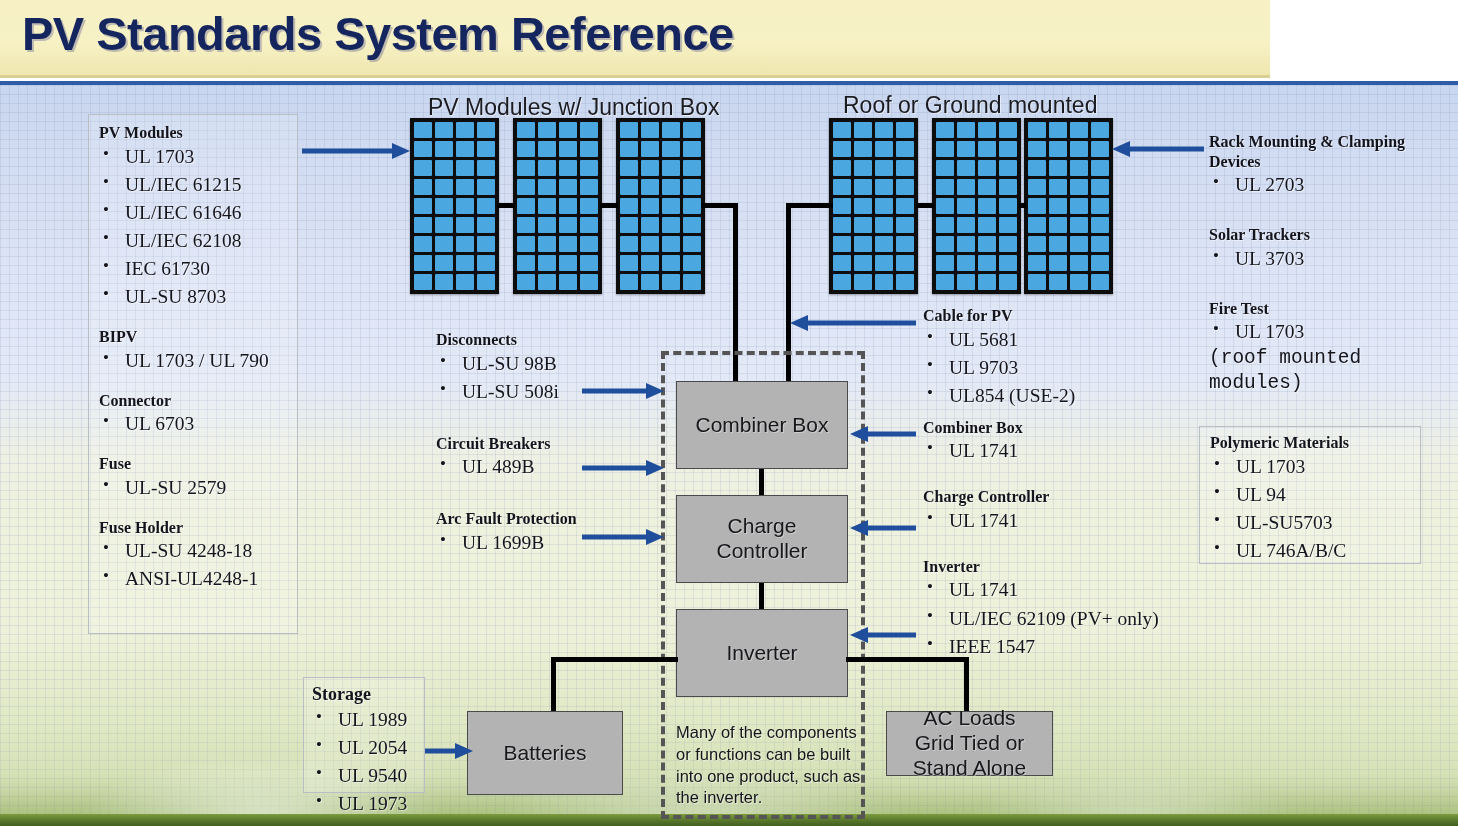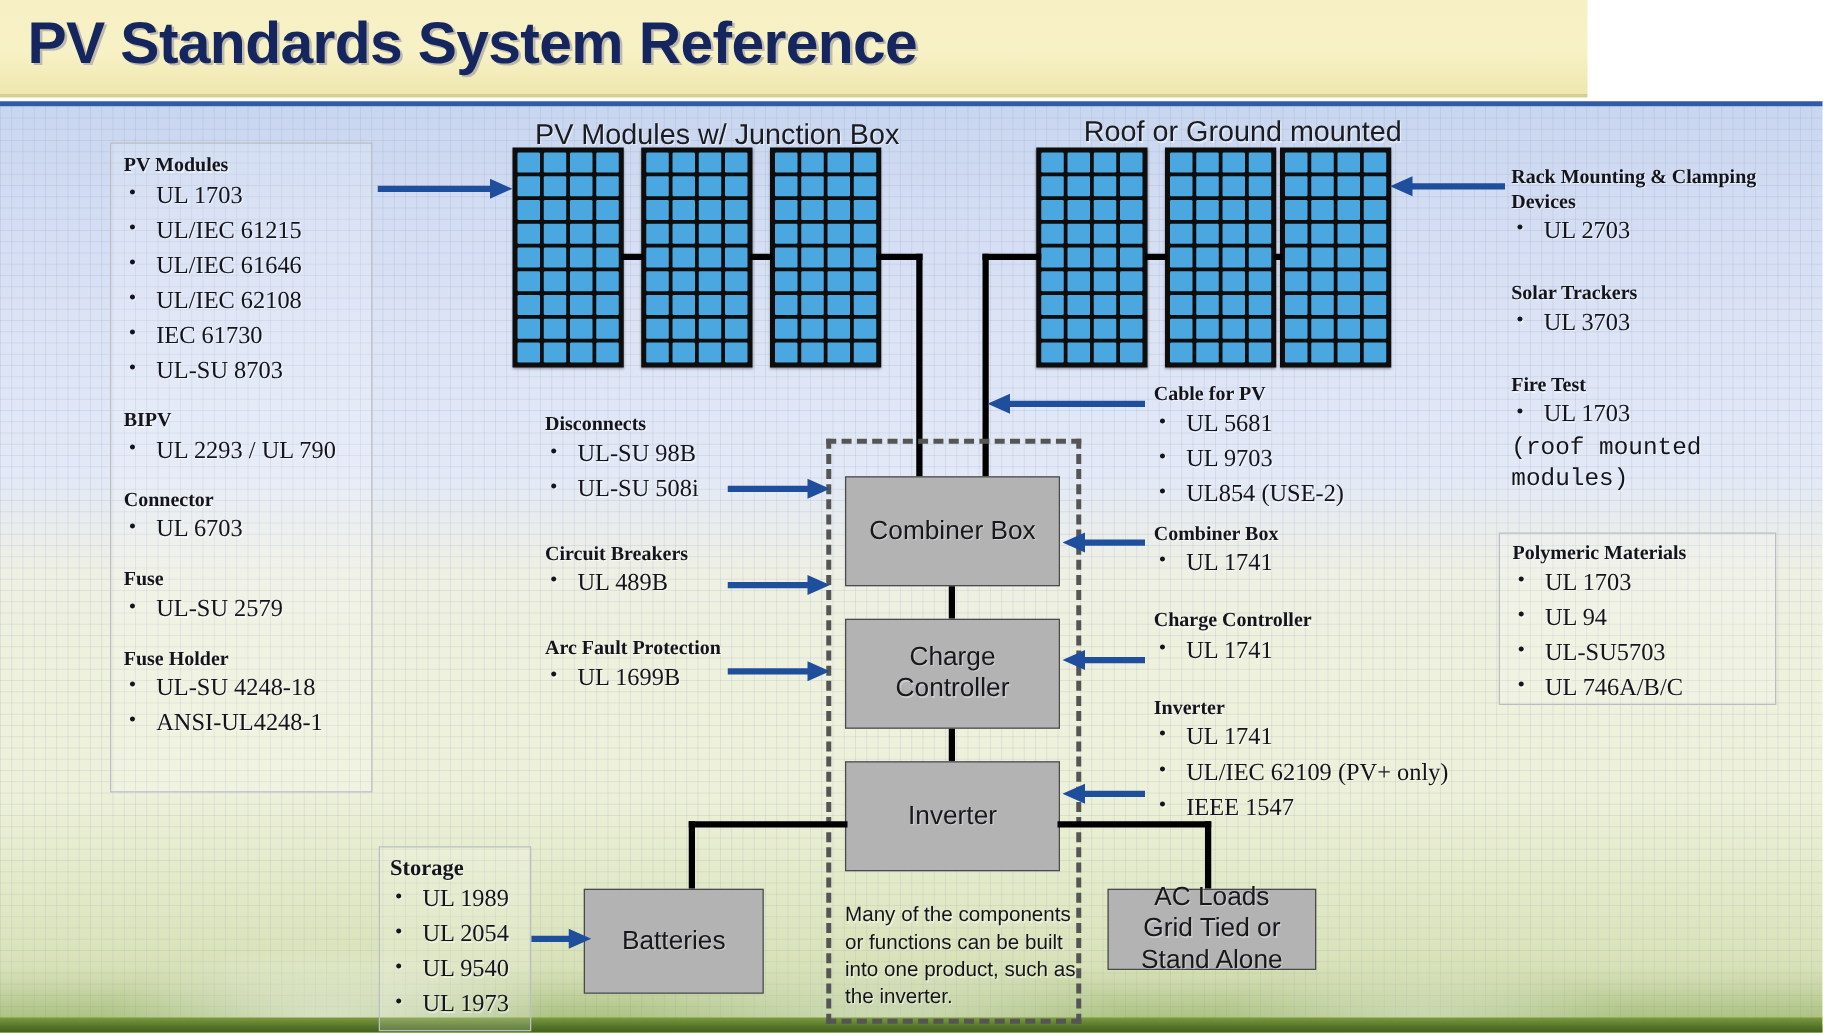--- a/index.html
+++ b/index.html
@@ -203,21 +203,21 @@
 
   <div class="title-band">
     <div class="title-text">PV Standards System Reference</div>
   </div>
 
   <div class="canvas">
     <div class="grass"></div>
     <div class="ground-strip"></div>
 
     <div class="toplabel" style="left:428px; top:9px;">PV Modules w/ Junction Box</div>
-    <div class="toplabel" style="left:843px; top:7px;margin-left:24px;">Roof or Ground mounted</div>
+    <div class="toplabel" style="left:843px; top:7px;">Roof or Ground mounted</div>
 
     <div class="panel" style="left:410px; top:33px; width:89px; height:176px;">
         <i></i>
         <i></i>
         <i></i>
         <i></i>
         <i></i>
         <i></i>
         <i></i>
         <i></i>
@@ -471,21 +471,21 @@
     <div class="node" style="left:676px; top:524px; width:172px; height:88px;">
       <span>Inverter</span>
     </div>
 
     <div class="wire h" style="left:551px; top:572px; width:127px;"></div>
     <div class="wire v" style="left:551px; top:572px; height:54px;"></div>
 
     <div class="wire h" style="left:846px; top:572px; width:123px;"></div>
     <div class="wire v" style="left:964px; top:572px; height:54px;"></div>
 
-    <div class="node" style="left:467px; top:626px; width:144px; height:84px;text-align:center;">
+    <div class="node" style="left:467px; top:626px; width:156px; height:84px;text-align:center;">
       <span>Batteries</span>
     </div>
 
     <div class="node" style="left:886px; top:626px; width:167px; height:65px; flex-direction:column;">
       <span>AC Loads</span>
       <span>Grid Tied or</span>
       <span>Stand Alone</span>
     </div>
 
     <div class="dashnote" style="left:676px; top:637px;">Many of the components or functions can be built into one product, such as the inverter.</div>
@@ -496,21 +496,21 @@
         <li>UL 1703</li>
         <li>UL/IEC 61215</li>
         <li>UL/IEC 61646</li>
         <li>UL/IEC 62108</li>
         <li>IEC 61730</li>
         <li>UL-SU 8703</li>
       </ul>
       <div class="gap"></div>
       <h3>BIPV</h3>
       <ul>
-        <li>UL 2293 / UL 790</li>
+        <li>UL 1703 / UL 790</li>
       </ul>
       <div class="gap"></div>
       <h3>Connector</h3>
       <ul>
         <li>UL 6703</li>
       </ul>
       <div class="gap"></div>
       <h3>Fuse</h3>
       <ul>
         <li>UL-SU 2579</li>
@@ -588,21 +588,21 @@
     <div class="txtblock framed" style="left:1199px; top:341px; width:222px; height:138px; padding:6px 10px 0 10px;">
       <h3>Polymeric Materials</h3>
       <ul>
         <li>UL 1703</li>
         <li>UL 94</li>
         <li>UL-SU5703</li>
         <li>UL 746A/B/C</li>
       </ul>
     </div>
 
-    <div class="txtblock framed" style="left:303px; top:592px; width:122px; height:148px; padding:6px 24px 0 8px;">
+    <div class="txtblock framed" style="left:303px; top:592px; width:122px; height:116px; padding:6px 24px 0 8px;">
       <h3 style="font-size:18px;">Storage</h3>
       <ul>
         <li>UL 1989</li>
         <li>UL 2054</li>
         <li>UL 9540</li>
         <li>UL 1973</li>
       </ul>
     </div>
 
     <div class="arrow" style="left:302px; top:57px;">

